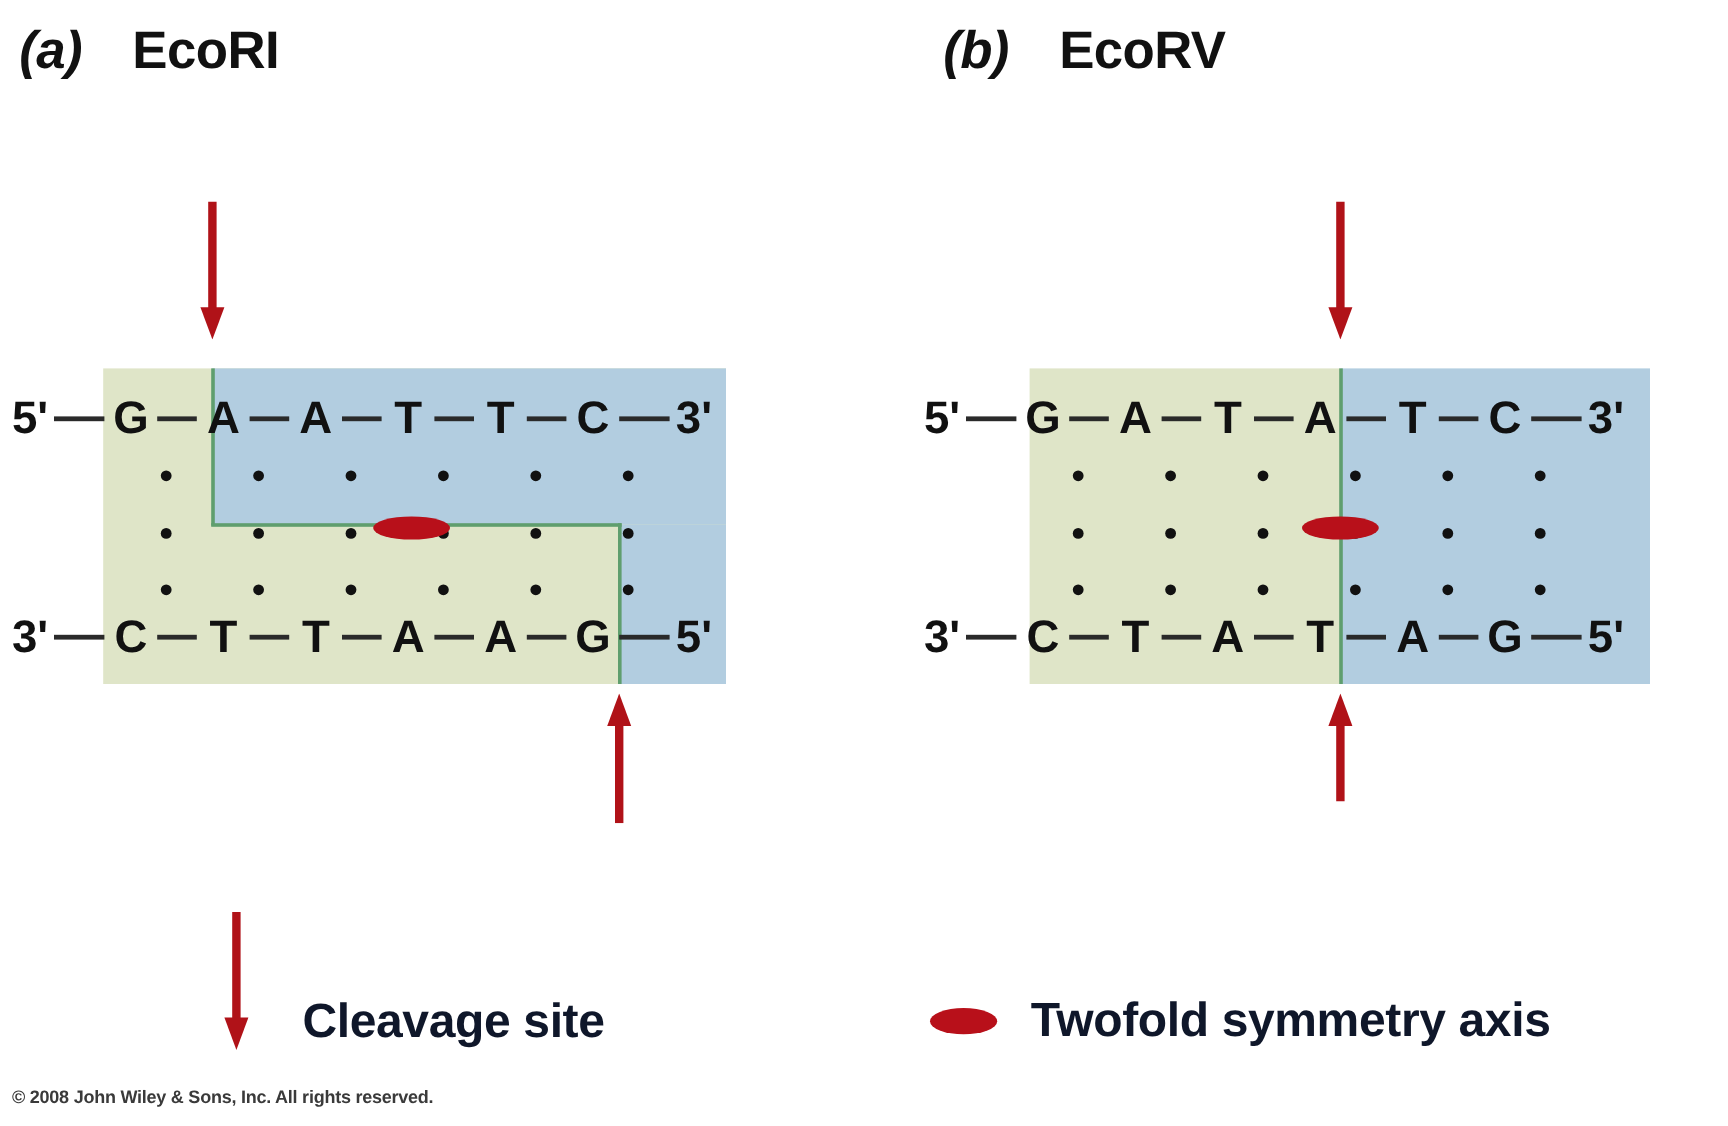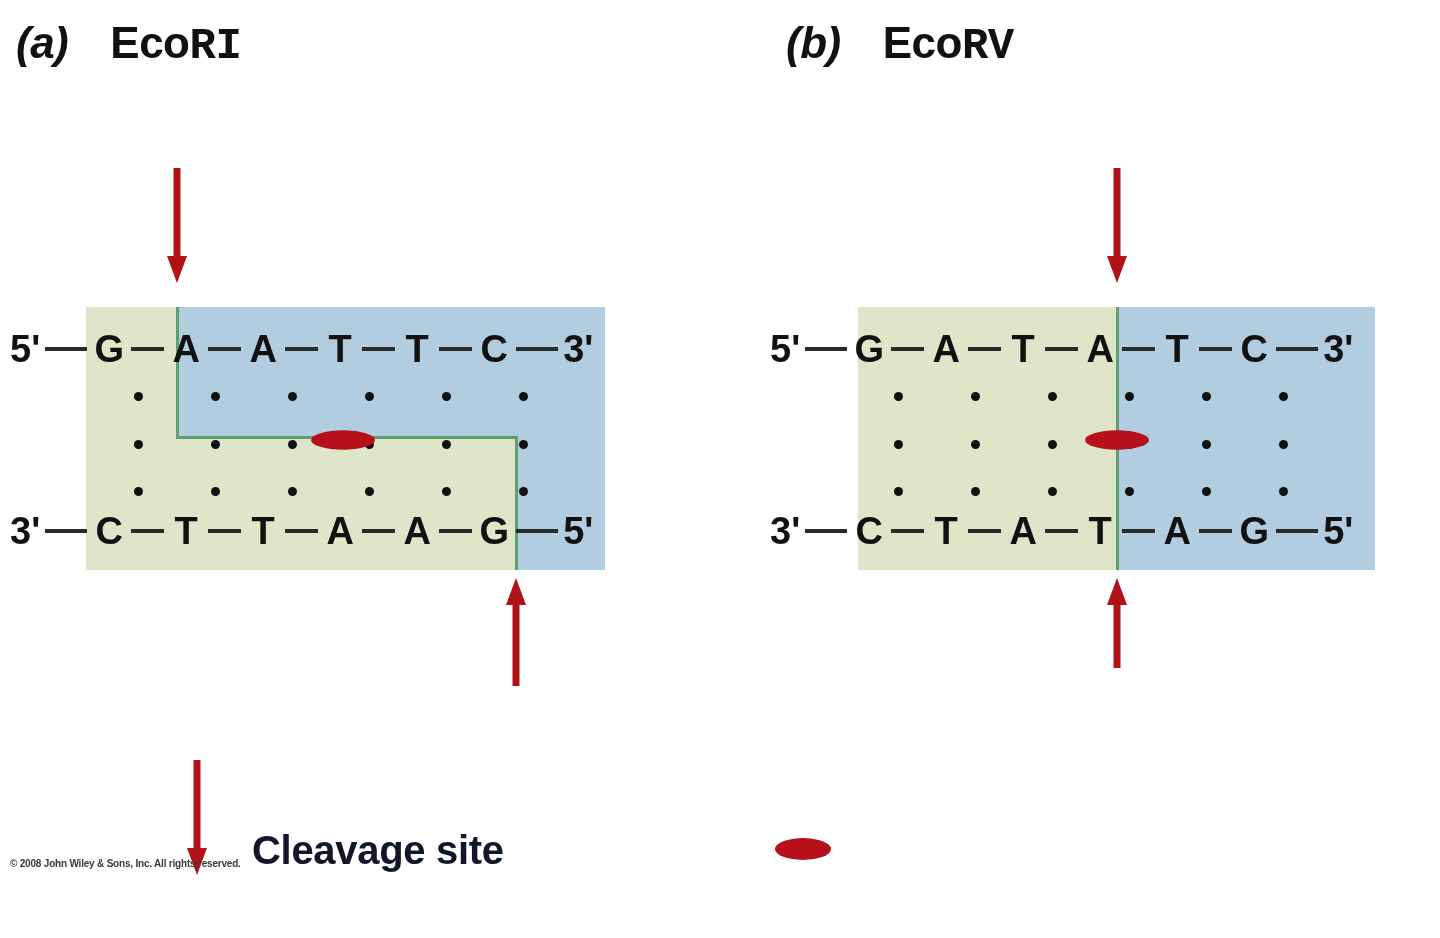--- a/index.html
+++ b/index.html
@@ -29,21 +29,20 @@
     font-style: italic;
     font-weight: bold;
     margin-right: 42px;
   }
   .panel-title .enz-genus {
     font-weight: bold;
   }
   .panel-title .enz-serial {
     font-style: normal;
     font-weight: bold;
-    font-family: Liberation Mono, monospace;
   }
   #title-a { left: 16px;  top: 18px; }
   #title-b { left: 786px; top: 18px; }
 
   
   .panel { position: absolute; top: 0; left: 0; width: 1440px; height: 938px; }
 
   
   .block {
     position: absolute;
@@ -145,22 +144,22 @@
     height: 42px;
     background: #b8101a;
     border-radius: 50% / 50%;
     transform: scaleY(0.52);
   }
 
   
   #copyright {
     position: absolute;
     left: 10px;
-    top: 858px;
-    font-size: 10px;
+    top: 906px;
+    font-size: 15px;
     font-weight: bold;
     color: #3a3a3a;
     letter-spacing: -0.2px;
   }
 </style>
 </head>
 <body>
 
 <div class="panel-title" id="title-a">
   <span class="panel-letter">(a)</span><span class="enz-genus">Eco</span><span class="enz-serial">RI</span>
@@ -358,15 +357,16 @@
     <svg width="22" height="115" viewBox="0 0 22 115">
       <line x1="11" y1="0" x2="11" y2="96" stroke="#b01218" stroke-width="7"></line>
       <polygon points="11,115 1,88 21,88" fill="#b01218"></polygon>
     </svg>
   </span>
   <span class="legend-text">Cleavage site</span>
 </div>
 
 <div class="legend-item" id="legend-symmetry">
   <span class="legend-lens"></span>
+  <span class="legend-text">Twofold symmetry axis</span>
 </div>
 
 <div id="copyright">© 2008 John Wiley &amp; Sons, Inc. All rights reserved.</div>
 
 </body></html>

